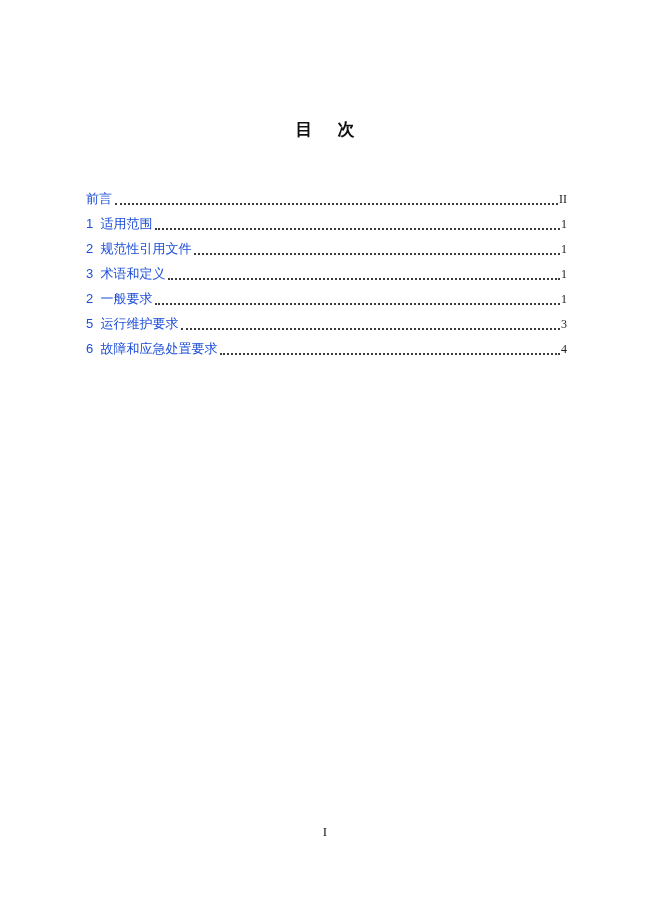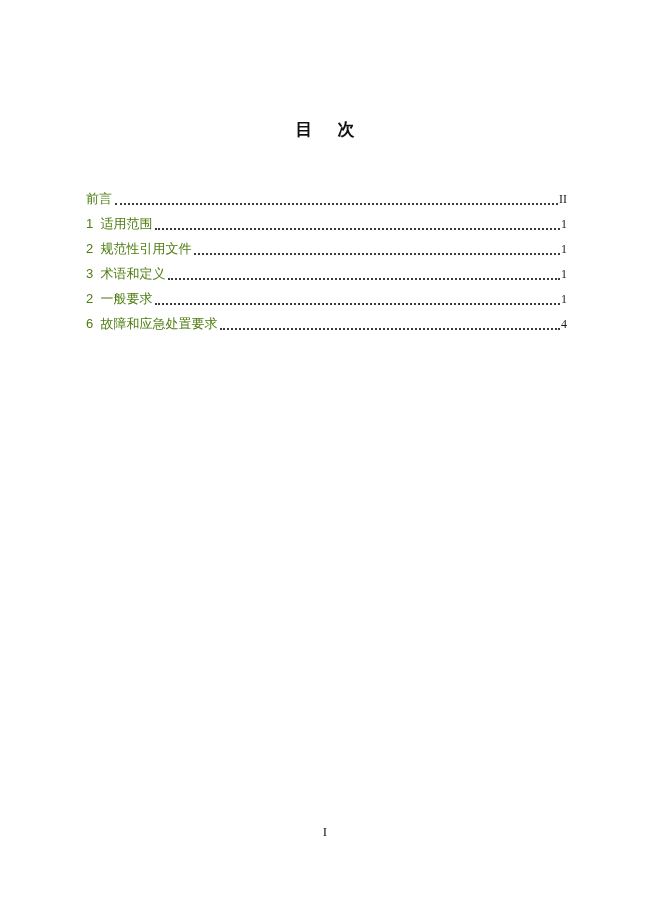--- a/index.html
+++ b/index.html
@@ -42,21 +42,21 @@
     display: flex;
     align-items: baseline;
     height: 25px;
     line-height: 25px;
     font-size: 13px;
     cursor: default;
   }
   .toc-label {
     white-space: pre;
     flex: 0 0 auto;
-    color: #4d7c0f;
+    color: #1d4ed8;
   }
   .toc-leader {
     flex: 1 1 auto;
     height: 0;
     align-self: flex-end;
     margin: 0 1px 6px 3px;
     border-bottom: 2px dotted #3c3c3c;
   }
   .toc-page-num {
     flex: 0 0 auto;
@@ -111,20 +111,25 @@
       <span class="toc-leader"></span>
       <span class="toc-page-num">1</span>
     </div>
 
     <div class="toc-row">
       <span class="toc-label">2  一般要求</span>
       <span class="toc-leader"></span>
       <span class="toc-page-num">1</span>
     </div>
 
+    <div class="toc-row">
+      <span class="toc-label">5  运行维护要求</span>
+      <span class="toc-leader"></span>
+      <span class="toc-page-num">3</span>
+    </div>
 
     <div class="toc-row">
       <span class="toc-label">6  故障和应急处置要求</span>
       <span class="toc-leader"></span>
       <span class="toc-page-num">4</span>
     </div>
 
 
   </div>
 

